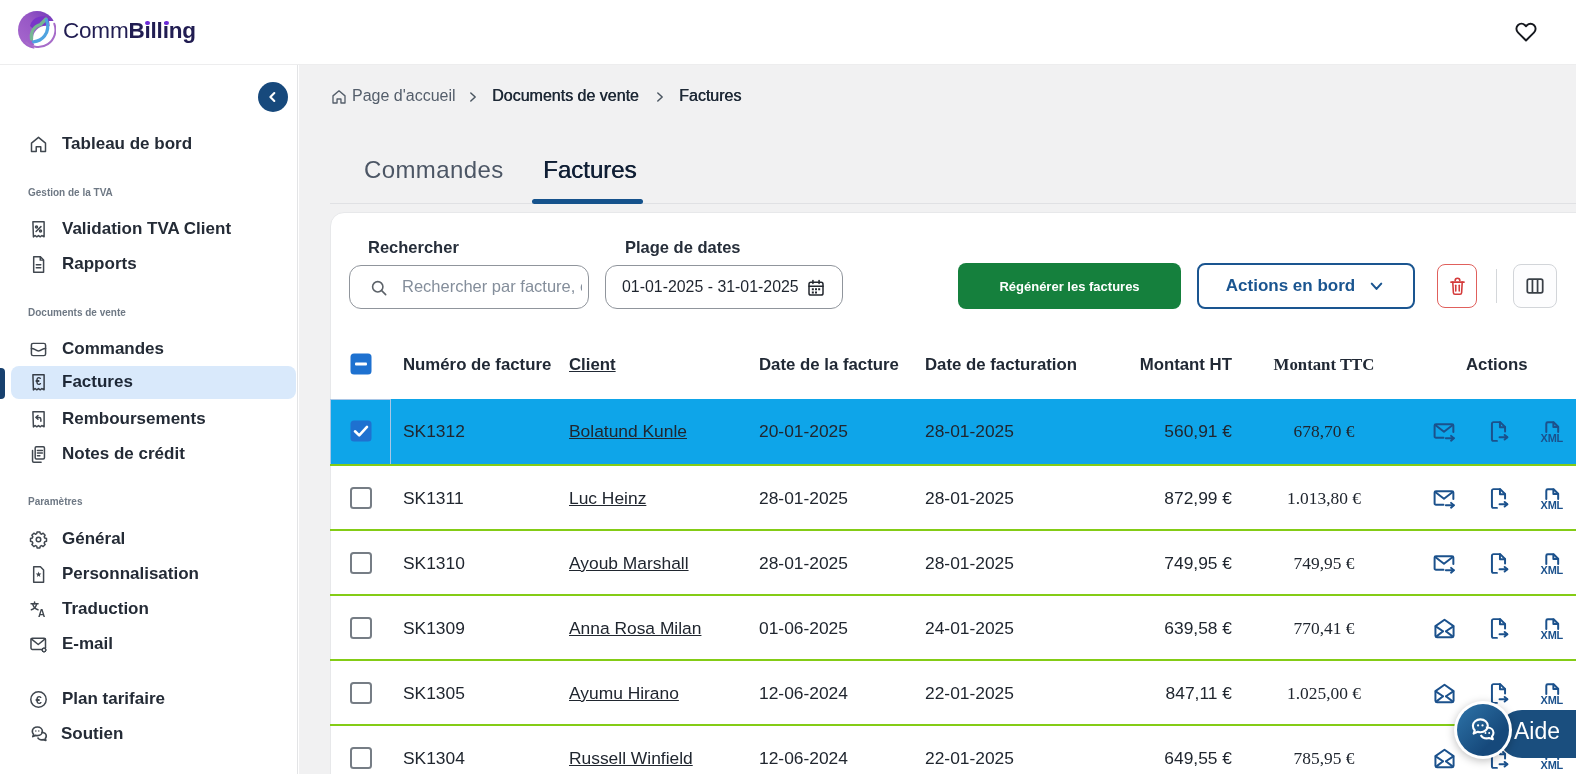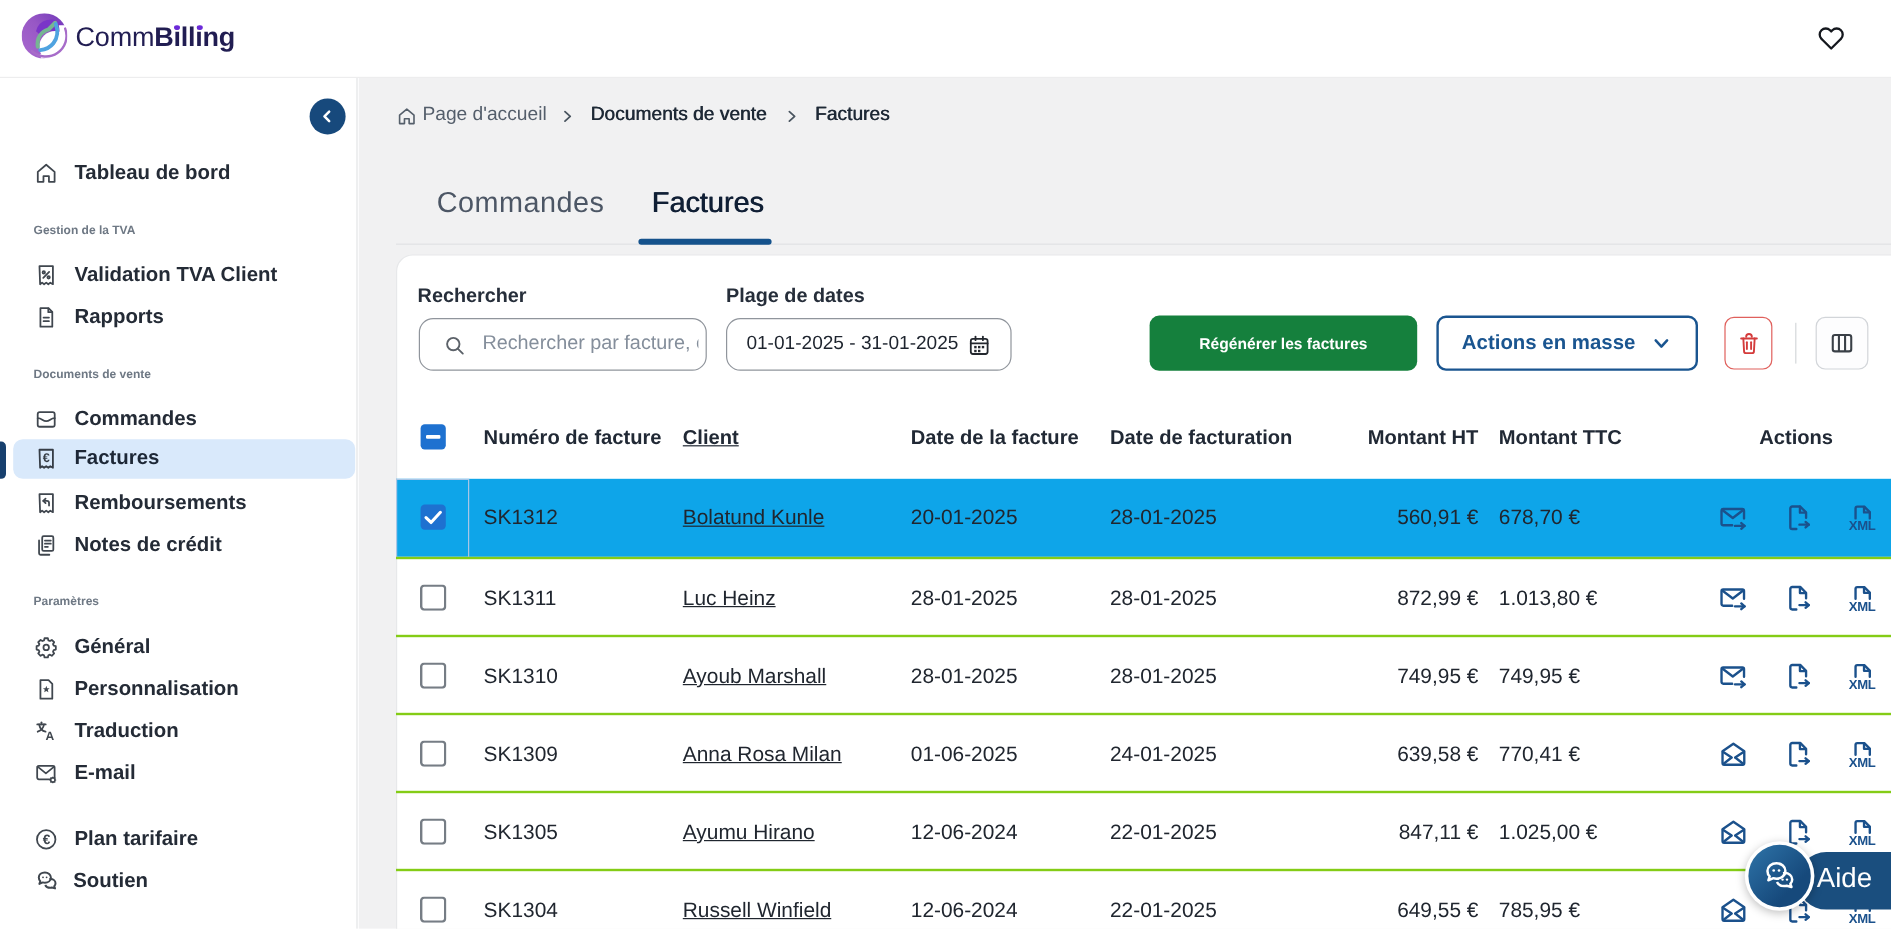--- a/index.html
+++ b/index.html
@@ -29,21 +29,21 @@
 .bcb { color:#1e2936; font-weight:400; text-shadow:0.5px 0 0 #1e2936; }
 
 .tab1 { position:absolute; left:364px; top:156px; font-size:24px; color:#4c5665; letter-spacing:0.4px; }
 .tab2 { position:absolute; left:543px; top:156px; font-size:24px; color:#101f35; font-weight:400; text-shadow:0.6px 0 0 #101f35; }
 .tabu { position:absolute; left:532px; top:199px; width:111px; height:5px; background:#15528c; border-radius:3px; }
 .tabline { position:absolute; left:330px; top:203px; width:1246px; height:1px; background:#e0e1e4; }
 
 .card { position:absolute; left:330px; top:212px; width:1290px; height:600px; background:#fff;
   border:1px solid #e7e8ea; border-radius:14px 0 0 0; }
 
-.flab { position:absolute; top:238px; font-size:16.5px; font-weight:700; color:#262e3a; }
+.flab { position:absolute; top:238px; font-size:16.5px; font-weight:700; color:#262e3a;margin-left:20px; }
 .inp { position:absolute; top:265px; height:44px; border:1px solid #90959c; border-radius:12px; background:#fff; }
 
 .btn1 { position:absolute; left:958px; top:263px; width:223px; height:46px; background:#15803d;
   border-radius:8px; color:#fff; font-size:13px; font-weight:700; display:flex; align-items:center; justify-content:center; }
 .btn2 { position:absolute; left:1197px; top:263px; width:218px; height:46px; background:#fff;
   border:2px solid #1a5590; border-radius:8px; color:#1a5590; font-size:17px; font-weight:700;
   display:flex; align-items:center; justify-content:center; gap:12px; }
 .btn3 { position:absolute; left:1437px; top:264px; width:40px; height:44px; background:#fff;
   border:1px solid #e0605c; border-radius:8px; display:flex; align-items:center; justify-content:center; }
 .vdiv { position:absolute; left:1496px; top:269px; width:1px; height:34px; background:#d4d7da; }
@@ -52,21 +52,21 @@
 
 
 .th { position:absolute; left:330px; top:333px; width:1246px; height:63px; font-size:16.8px; font-weight:700; color:#212935; }
 .th > div { position:absolute; top:0; height:63px; line-height:63px; white-space:nowrap; }
 .row { position:absolute; left:330px; width:1246px; height:65px; font-size:17.4px; color:#20262f; }
 .row > div { position:absolute; top:0; height:65px; line-height:65px; white-space:nowrap; }
 .row.sel { background:#0ea5e9; }
 .rline { border-top:2px solid #84cc16; }
 .c-num { left:73px; } .c-cli { left:239px;text-decoration:underline; } .c-d1 { left:429px; } .c-d2 { left:595px; }
 .c-ht { left:752px; width:150px; text-align:right; }
-.c-ttc { left:919px; width:150px; text-align:left; }
+.c-ttc { left:919px; width:150px; text-align:center;font-family:Liberation Serif, serif; }
 .cbx { position:absolute; left:20px; top:21px; }
 .ic { position:absolute; top:20px; }
 .i1 { left:1102px; } .i2 { left:1156px; } .i3 { left:1209px; }
 .selbox { position:absolute; left:330px; width:61px; height:66px; border:1px solid #a9c6e6; }
 
 
 .aidepill { position:absolute; left:1498px; top:710px; width:120px; height:48px; background:#1a4e7e;
   border-radius:24px; color:#fff; font-size:20.5px; }
 .aidecirc { position:absolute; left:1454px; top:701px; width:58px; height:58px; border-radius:50%;
   background:#fff; box-shadow:0 2px 8px rgba(0,0,0,.25); display:flex; align-items:center; justify-content:center; }
@@ -259,21 +259,21 @@
       <path d="M15.7 3 V6.6"></path>
       <rect x="7" y="12.3" width="2.4" height="2.4" fill="#23272e" stroke="none"></rect>
       <rect x="10.8" y="12.3" width="2.4" height="2.4" fill="#23272e" stroke="none"></rect>
       <rect x="14.6" y="12.3" width="2.4" height="2.4" fill="#23272e" stroke="none"></rect>
       <rect x="7" y="16.2" width="2.4" height="2.4" fill="#23272e" stroke="none"></rect>
       <rect x="10.8" y="16.2" width="2.4" height="2.4" fill="#23272e" stroke="none"></rect>
     </svg>
 </div>
 <div class="btn1">Régénérer les factures</div>
 <div class="btn2">
-    <span>Actions en masse</span>
+    <span>Actions en bord</span>
   <svg width="19" height="19" viewBox="0 0 20 20" fill="none" stroke="#1a5590" stroke-width="2.2" stroke-linecap="round" stroke-linejoin="round">
       <path d="M5 7 L10 12.5 L15 7"></path>
     </svg>
 </div>
 <div class="btn3">
   <svg width="21" height="21" viewBox="0 0 24 24" fill="none" stroke="#d43b3b" stroke-width="1.8" stroke-linecap="round" stroke-linejoin="round">
       <path d="M9.3 5.3 a2.7 2.7 0 0 1 5.4 0"></path>
       <path d="M4.5 7 H19.5"></path>
       <path d="M6.6 7 L7.3 19.2 A1.8 1.8 0 0 0 9.1 20.9 H14.9 A1.8 1.8 0 0 0 16.7 19.2 L17.4 7"></path>
       <path d="M10 10.5 V17"></path>

